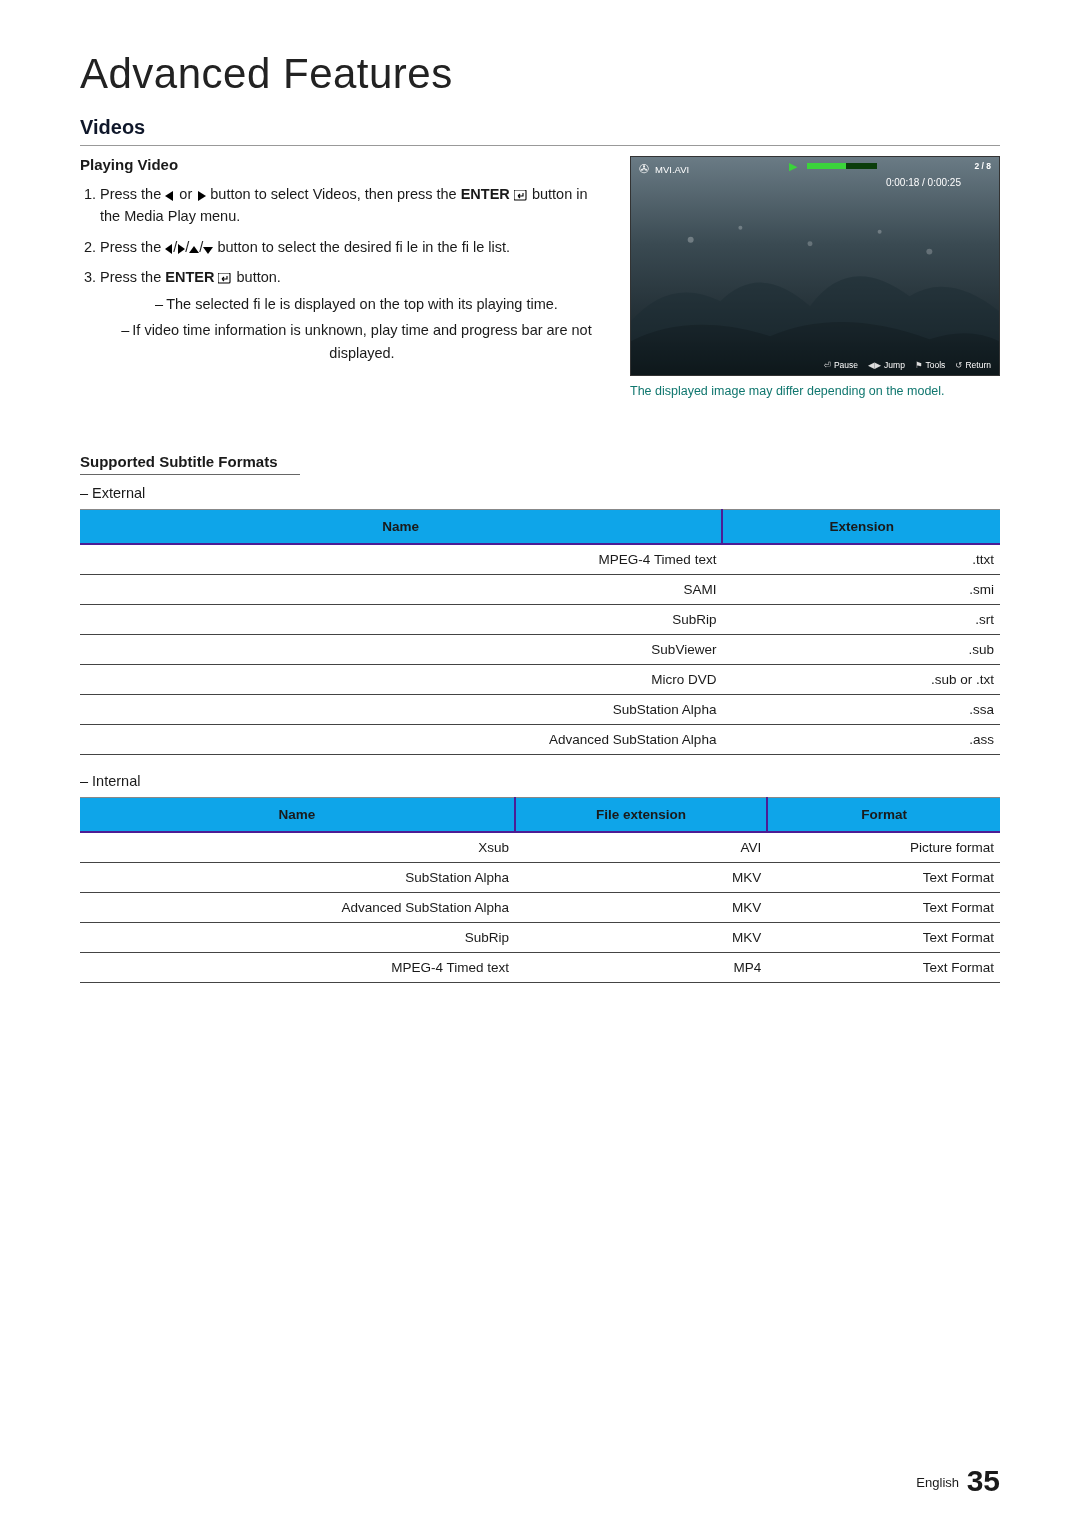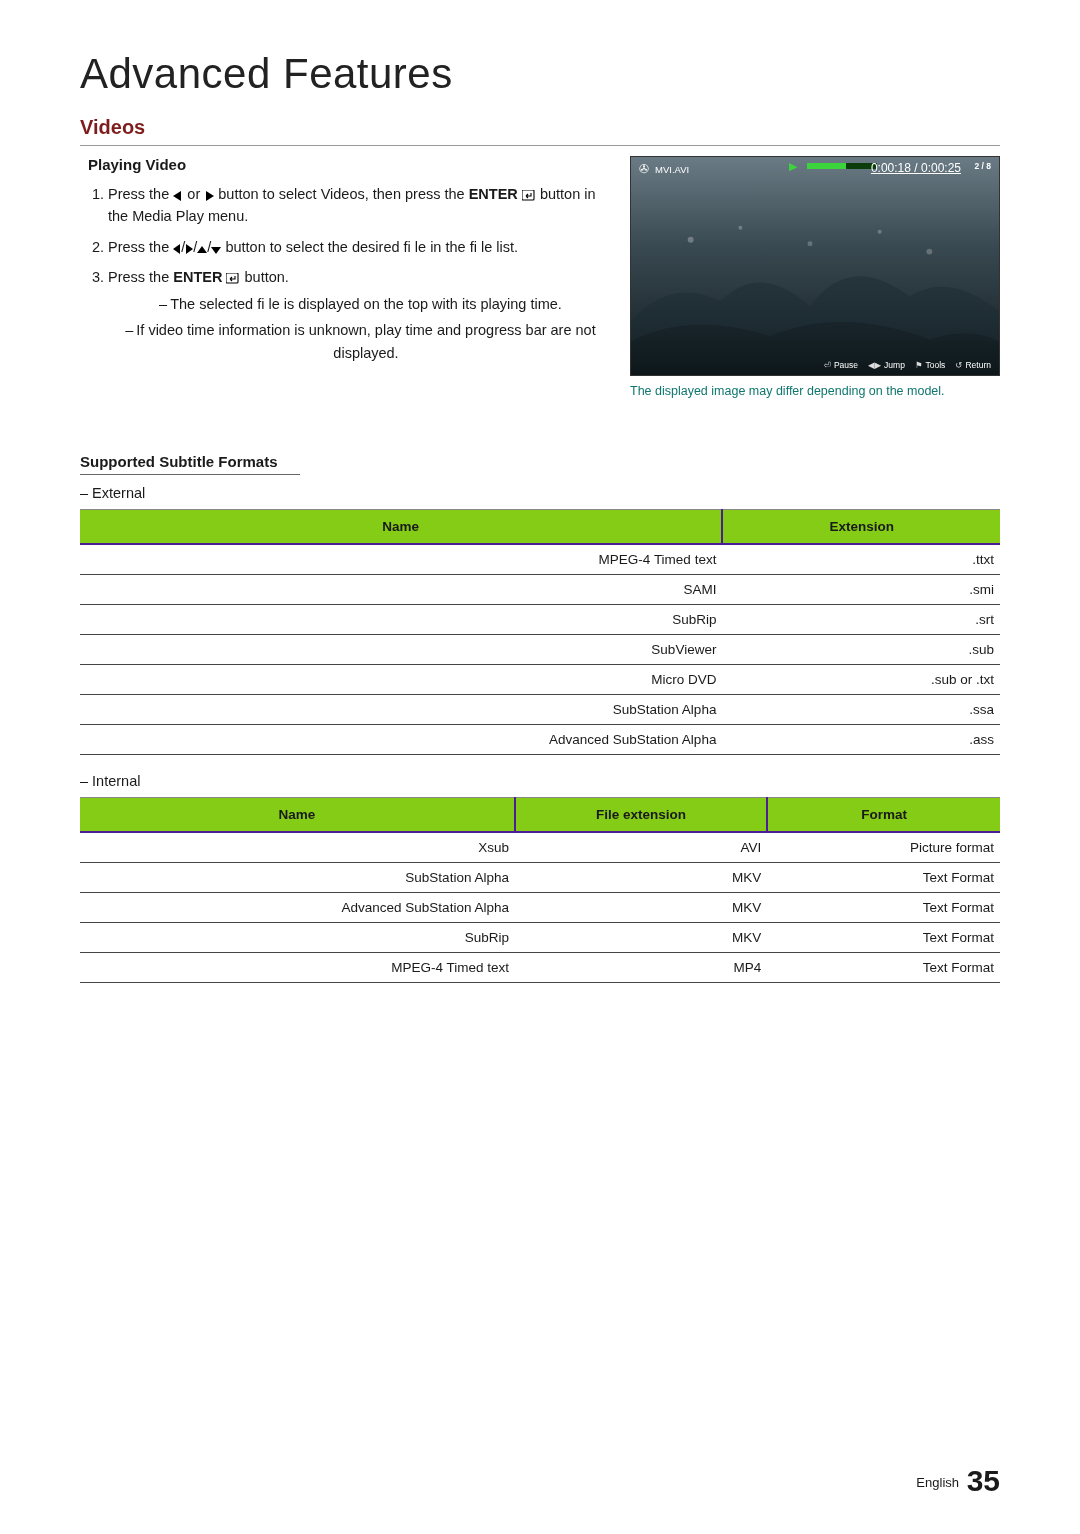--- a/index.html
+++ b/index.html
@@ -17,36 +17,35 @@
   }
   .page-title {
     font-size: 42px;
     font-weight: 300;
     letter-spacing: 0.5px;
     margin: 0 0 18px 0;
     color: #222;
   }
   .section-title {
     font-size: 20px;
-    color: #7f1d1d;
+    color: #0f172a;
     font-weight: bold;
     border-bottom: 1px solid #999;
     padding-bottom: 6px;
     margin: 0 0 10px 0;
   }
   .sub-title {
     font-size: 15px;
     font-weight: bold;
     margin: 0 0 10px 0;
   }
   .two-col {
     display: flex;
     gap: 20px;
     align-items: flex-start;
-    margin-left: 8px;
   }
   .col-left { flex: 1.15; }
   .col-right { width: 370px; }
 
   ol.steps {
     margin: 0;
     padding-left: 20px;
     font-size: 14.5px;
     line-height: 1.55;
   }
@@ -96,23 +95,22 @@
     height: 100%; width: 55%; background: #3bd43b;
   }
   .vf-play-icon {
     position: absolute;
     top: 3px; left: 158px;
     color: #3bd43b;
     font-size: 11px;
   }
   .vf-timecode {
     position: absolute;
-    top: 4px; right: 38px;
-    font-size: 12px;
-    text-decoration: underline;
+    top: 20px; right: 38px;
+    font-size: 10px;
   }
   .vf-counter {
     position: absolute;
     top: 4px; right: 8px;
     font-size: 8.5px;
     font-weight: bold;
   }
   .vf-bottom {
     position: absolute;
     bottom: 5px; right: 8px;
@@ -134,21 +132,21 @@
   }
   .list-heading-dash::before { content: "–  "; }
 
   table.data {
     width: 100%;
     border-collapse: collapse;
     font-size: 13.5px;
     margin-bottom: 18px;
   }
   table.data th {
-    background: #84cc16;
+    background: #0ea5e9;
     font-weight: bold;
     padding: 9px 6px;
     border: 2px solid #4c1d95;
     border-top: 1px solid #888;
   }
   table.data td {
     padding: 7px 6px;
     text-align: right;
     border-bottom: 1px solid #444;
   }

